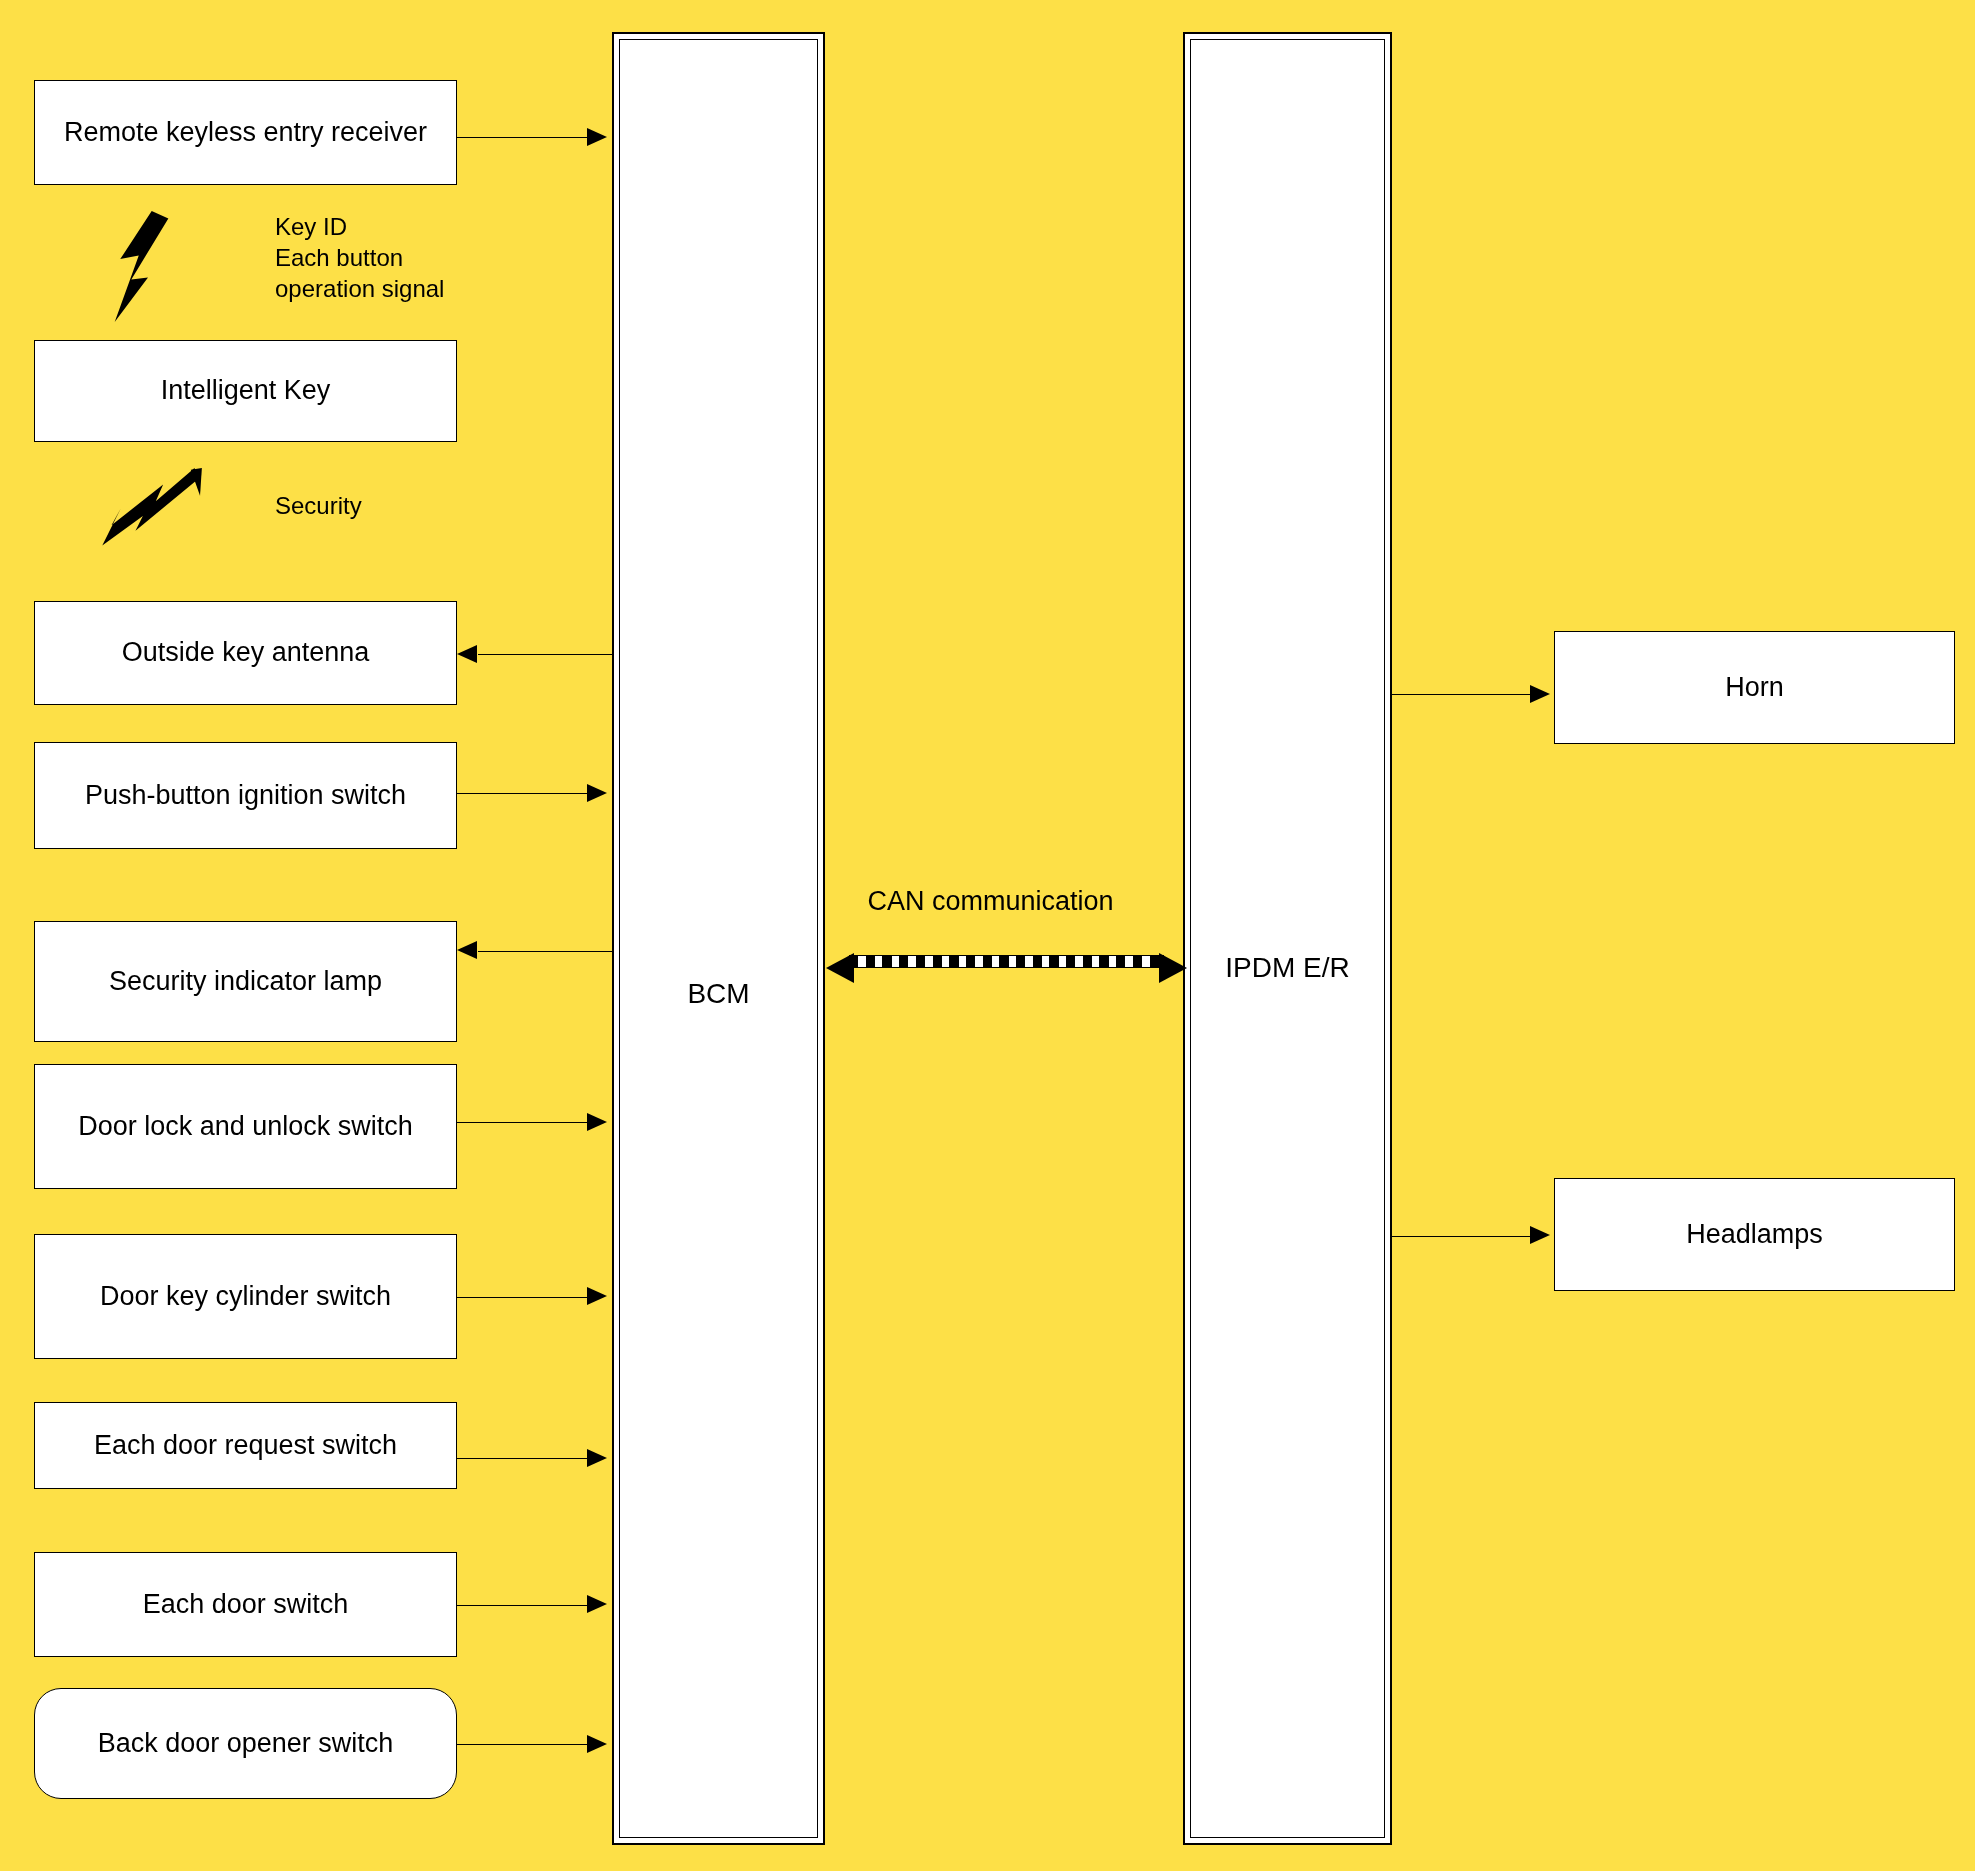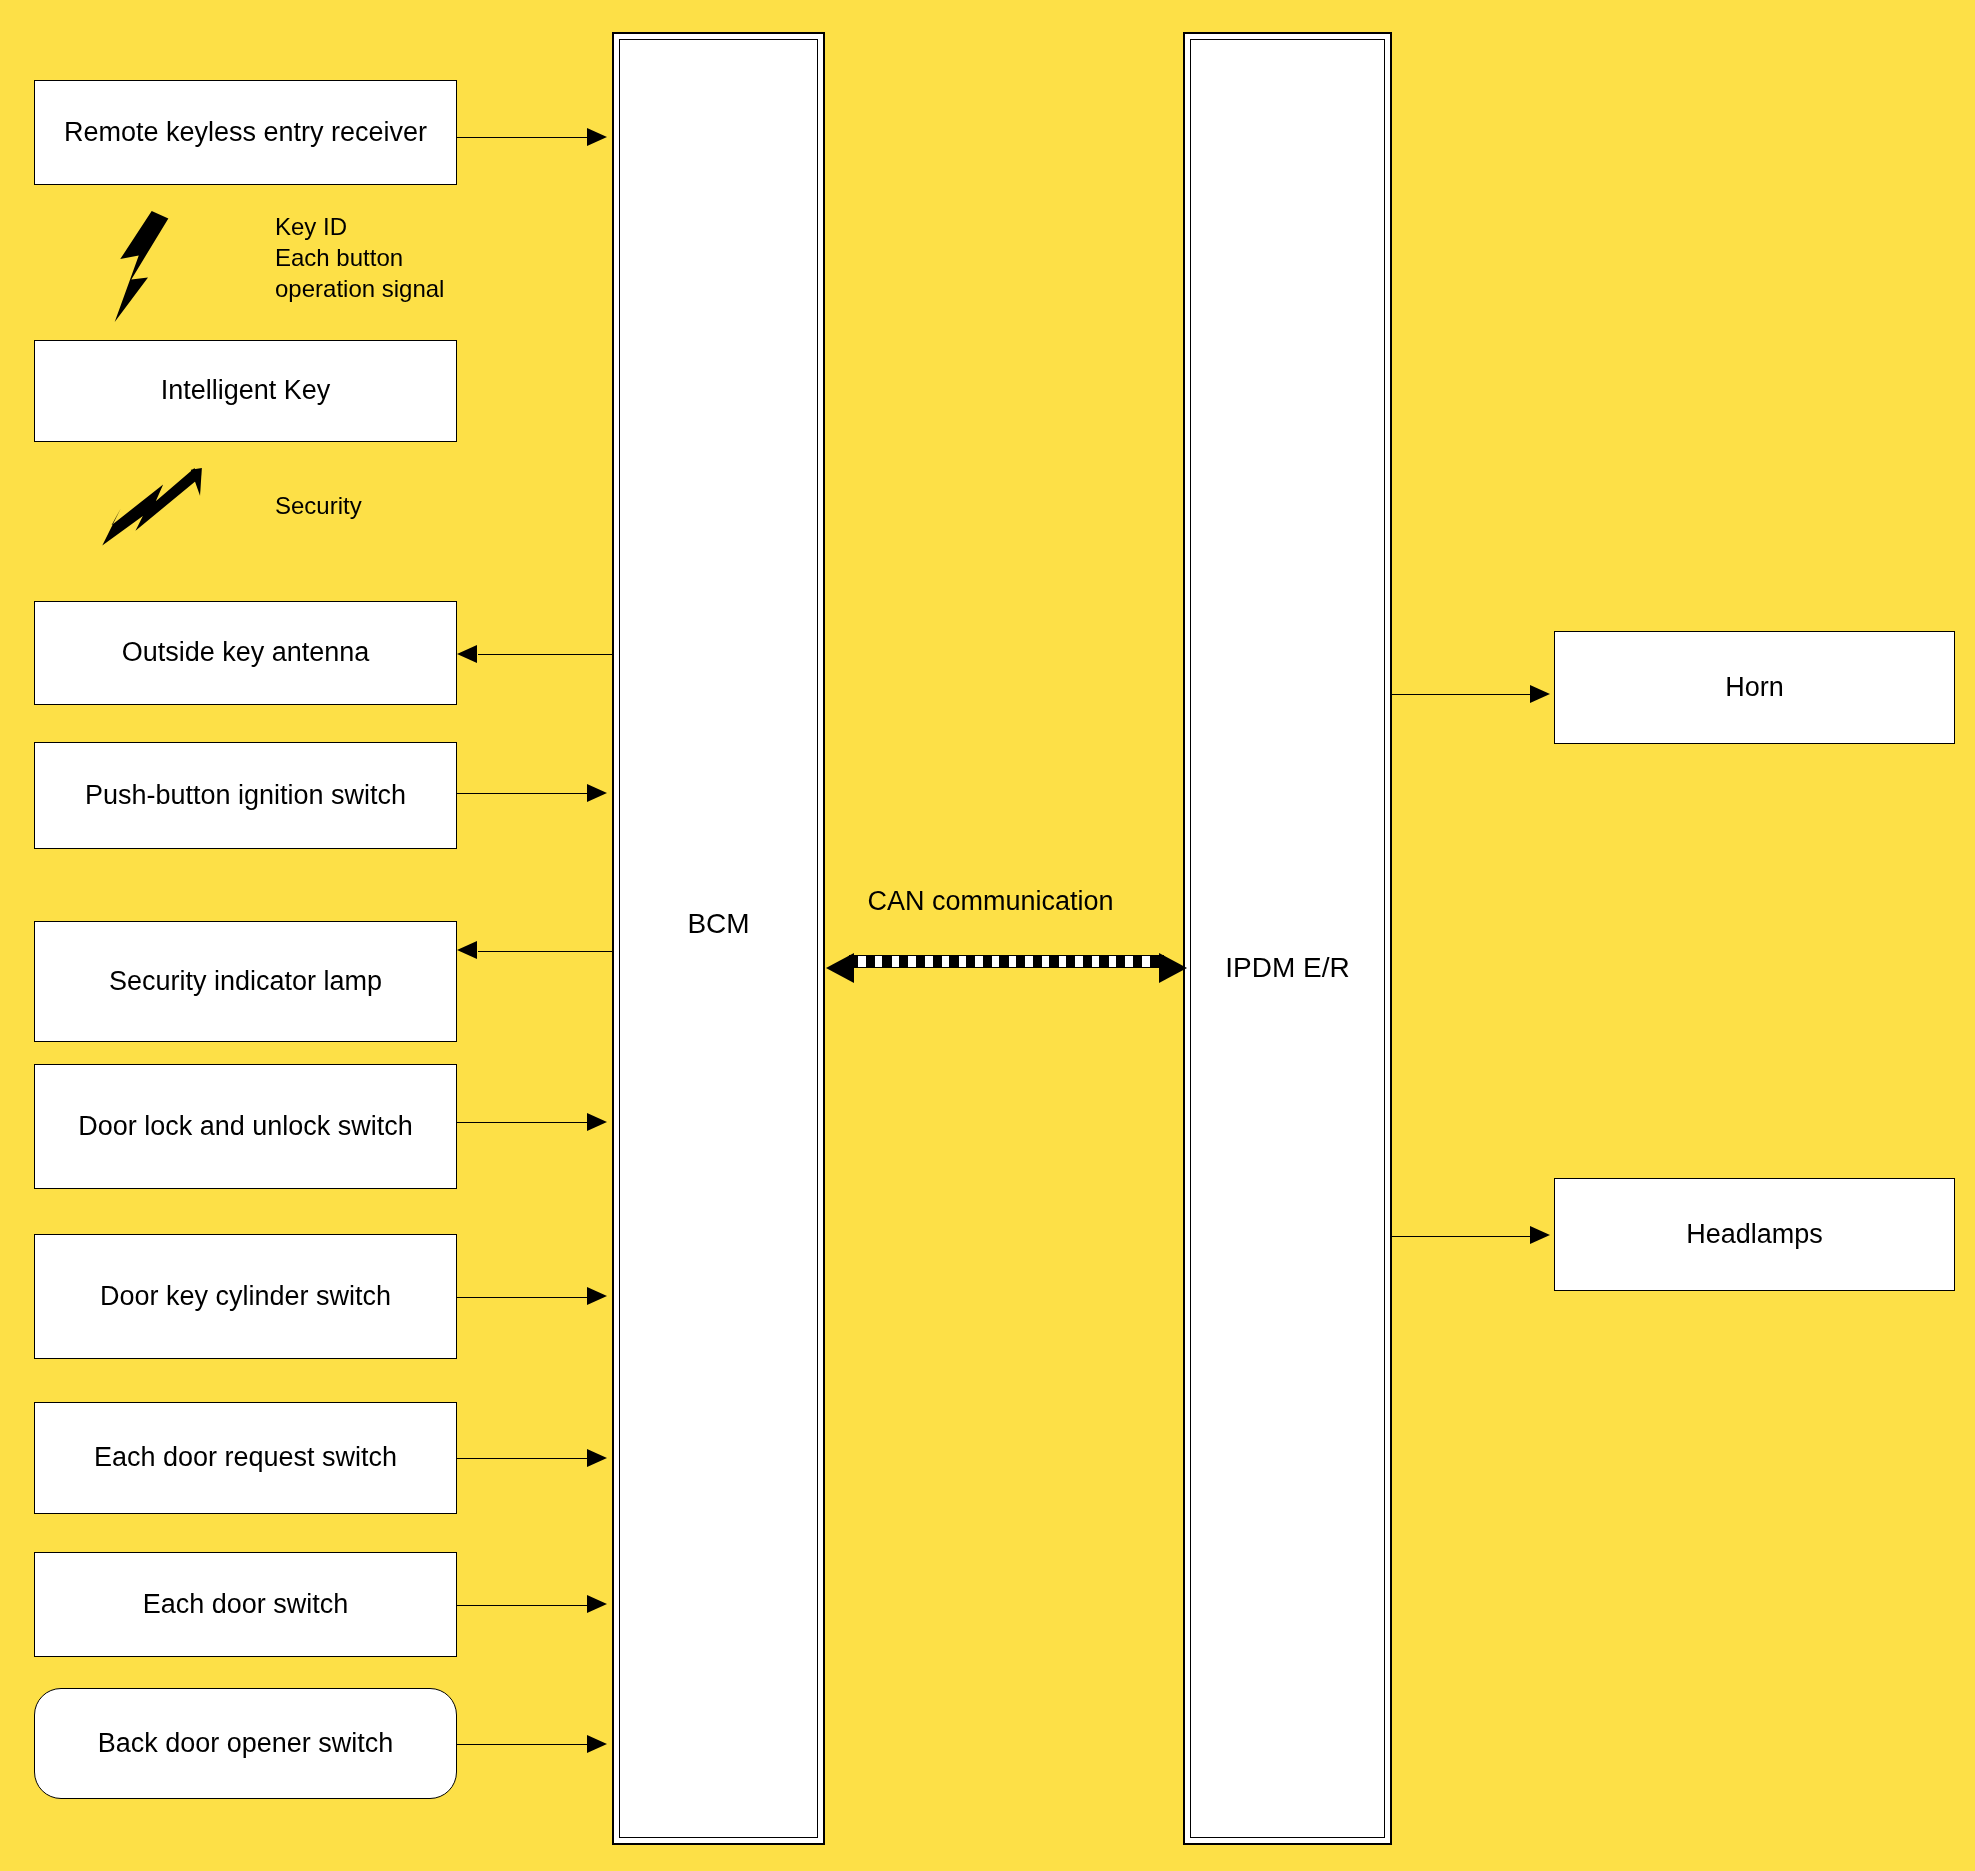--- a/index.html
+++ b/index.html
@@ -128,21 +128,21 @@
   <div class="box" style="left:34px; top:1064px; width:423px; height:125px;">
     <span>Door lock and
 unlock switch</span>
   </div>
 
   <div class="box" style="left:34px; top:1234px; width:423px; height:125px;">
     <span>Door key cylinder
 switch</span>
   </div>
 
-  <div class="box" style="left:34px; top:1402px; width:423px; height:112px;">
+  <div class="box" style="left:34px; top:1402px; width:423px; height:87px;">
     <span>Each door
 request switch</span>
   </div>
 
   <div class="box" style="left:34px; top:1552px; width:423px; height:105px;">
     <span>Each door switch</span>
   </div>
 
   <div class="box" style="left:34px; top:1688px; width:423px; height:111px;border-radius:27px;">
     <span>Back door
@@ -157,21 +157,21 @@
 operation signal</div>
 
   <svg class="bolt" style="left:102px; top:468px;" width="102" height="83" viewBox="0 0 110 90">
     <polygon points="100,0 58,36 66,18 10,62 20,44 0,84 44,52 36,68 104,12" fill="#000"></polygon>
     <polygon points="96,2 108,0 106,30" fill="#000"></polygon>
   </svg>
   <div class="plain-text" style="left:275px; top:490px; width:371px;">Security</div>
 
   <div class="tallbox" style="left:612px; top:32px; width:213px; height:1813px;">
     <div class="inner"></div>
-    <div class="vlabel" style="top:874px;">BCM</div>
+    <div class="vlabel" style="top:944px;">BCM</div>
   </div>
 
   <div class="tallbox" style="left:1183px; top:32px; width:209px; height:1813px;">
     <div class="inner"></div>
     <div class="vlabel" style="top:918px;">IPDM E/R</div>
   </div>
 
   <div class="box" style="left:1554px; top:631px; width:401px; height:113px;">
     <span>Horn</span>
   </div>

